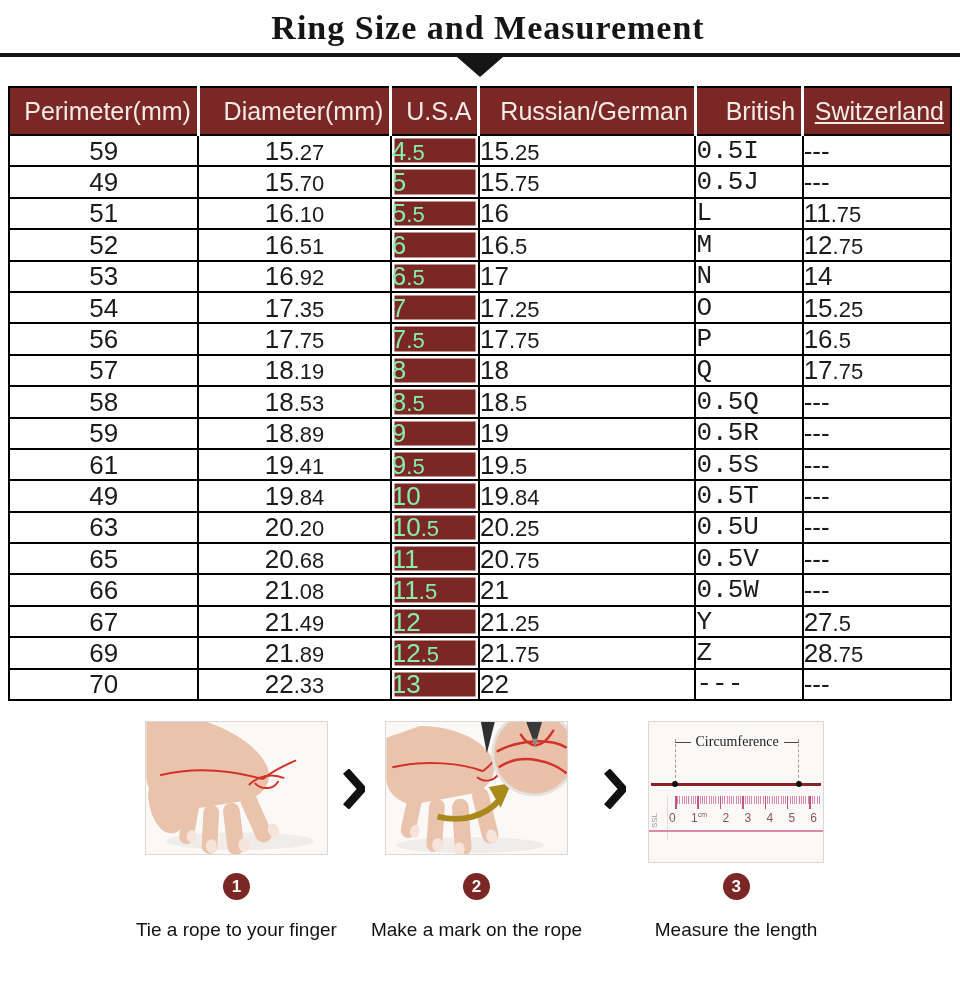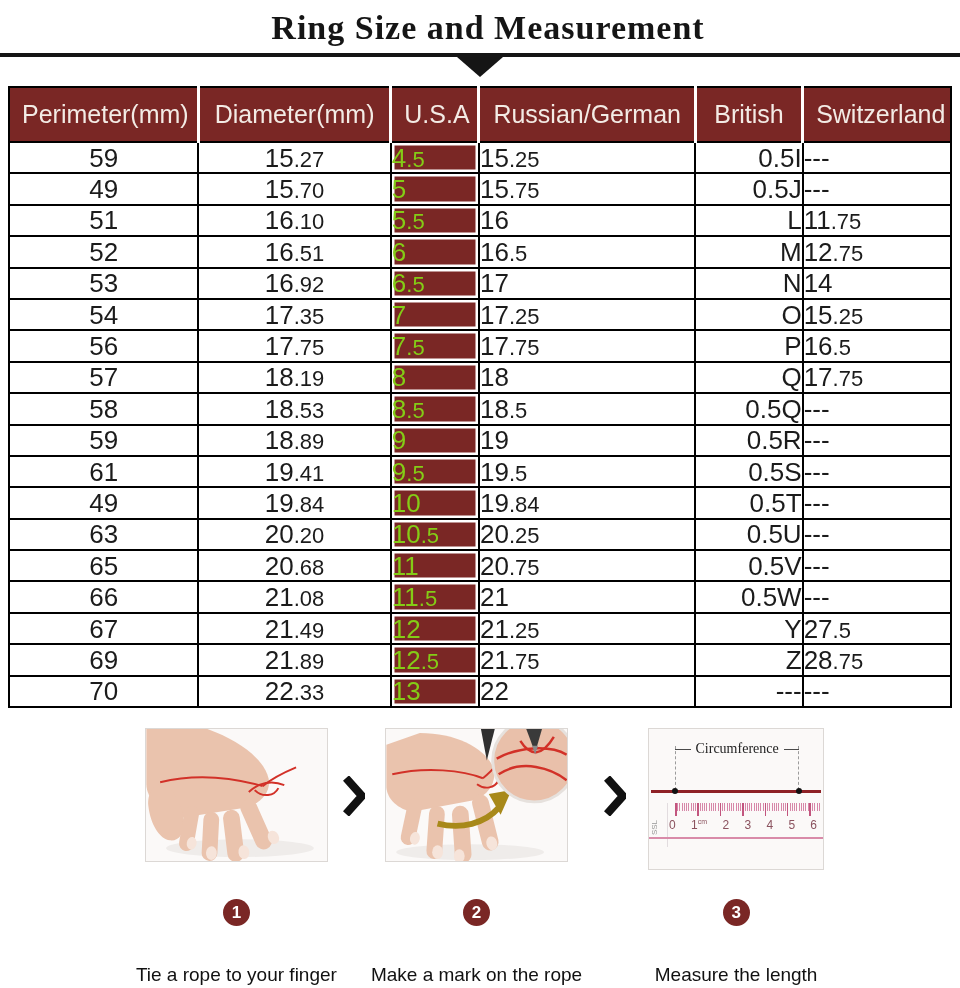--- a/index.html
+++ b/index.html
@@ -21,39 +21,39 @@
     border-top:20px solid #151515;
   }
   
   table.ring {
     border-collapse:collapse; table-layout:fixed;
     width:944px; margin:9px 8px 0; border:2px solid #000;
     font-size:26px; color:#1b1b1b;
   }
   table.ring th {
     background:#7a2725; color:#f3ebe5; font-weight:400; font-size:25px;
-    height:48px; text-align:center; padding:12px;
+    height:48px; text-align:right; padding:6px;
     border-left:3px solid #fff; border-right:3px solid #fff; border-bottom:2px solid #000;
   }
   table.ring th:first-child { border-left:none; }
-  table.ring th:last-child  { border-right:none; }
+  table.ring th:last-child  { border-right:none;text-decoration:underline; }
   table.ring td {
     border:2px solid #000; height:31.4px; line-height:1; padding:0;
     white-space:nowrap; overflow:hidden;
   }
   table.ring td .dec { font-size:22px; }
   td.c0, td.c1 { text-align:center; }
-  td.c2 { text-align:left; padding-left:16px; background:#7a2725; color:#84cc16;
+  td.c2 { text-align:left; padding-left:16px; background:#7a2725; color:#86efac;
           box-shadow:inset 0 0 0 2.5px #ffffff; }
   td.c3 { text-align:left; padding-left:70px; }
-  td.c4 { text-align:right; padding-left:20px; }
+  td.c4 { text-align:left; padding-left:20px;font-family:Liberation Mono, monospace; }
   td.c5 { text-align:left; padding-left:48px; }
   
   .steps { display:flex; justify-content:center; align-items:flex-start; margin-top:20px; }
-  .step  { display:flex; flex-direction:column; align-items:center;gap:19px; }
+  .step  { display:flex; flex-direction:column; align-items:center; }
   .photo {
     width:183px; height:134px; border:1px solid #dcd8d5; background:#fbf9f8;
     position:relative; overflow:hidden;
   }
   .step-3 .photo { width:176px; height:142px; }
   .photo svg { display:block; }
   .badge {
     margin-top:18px; width:27px; height:27px; border-radius:50%;
     background:#7a2725; color:#fff; font-size:17px; font-weight:bold;
     display:flex; align-items:center; justify-content:center;

